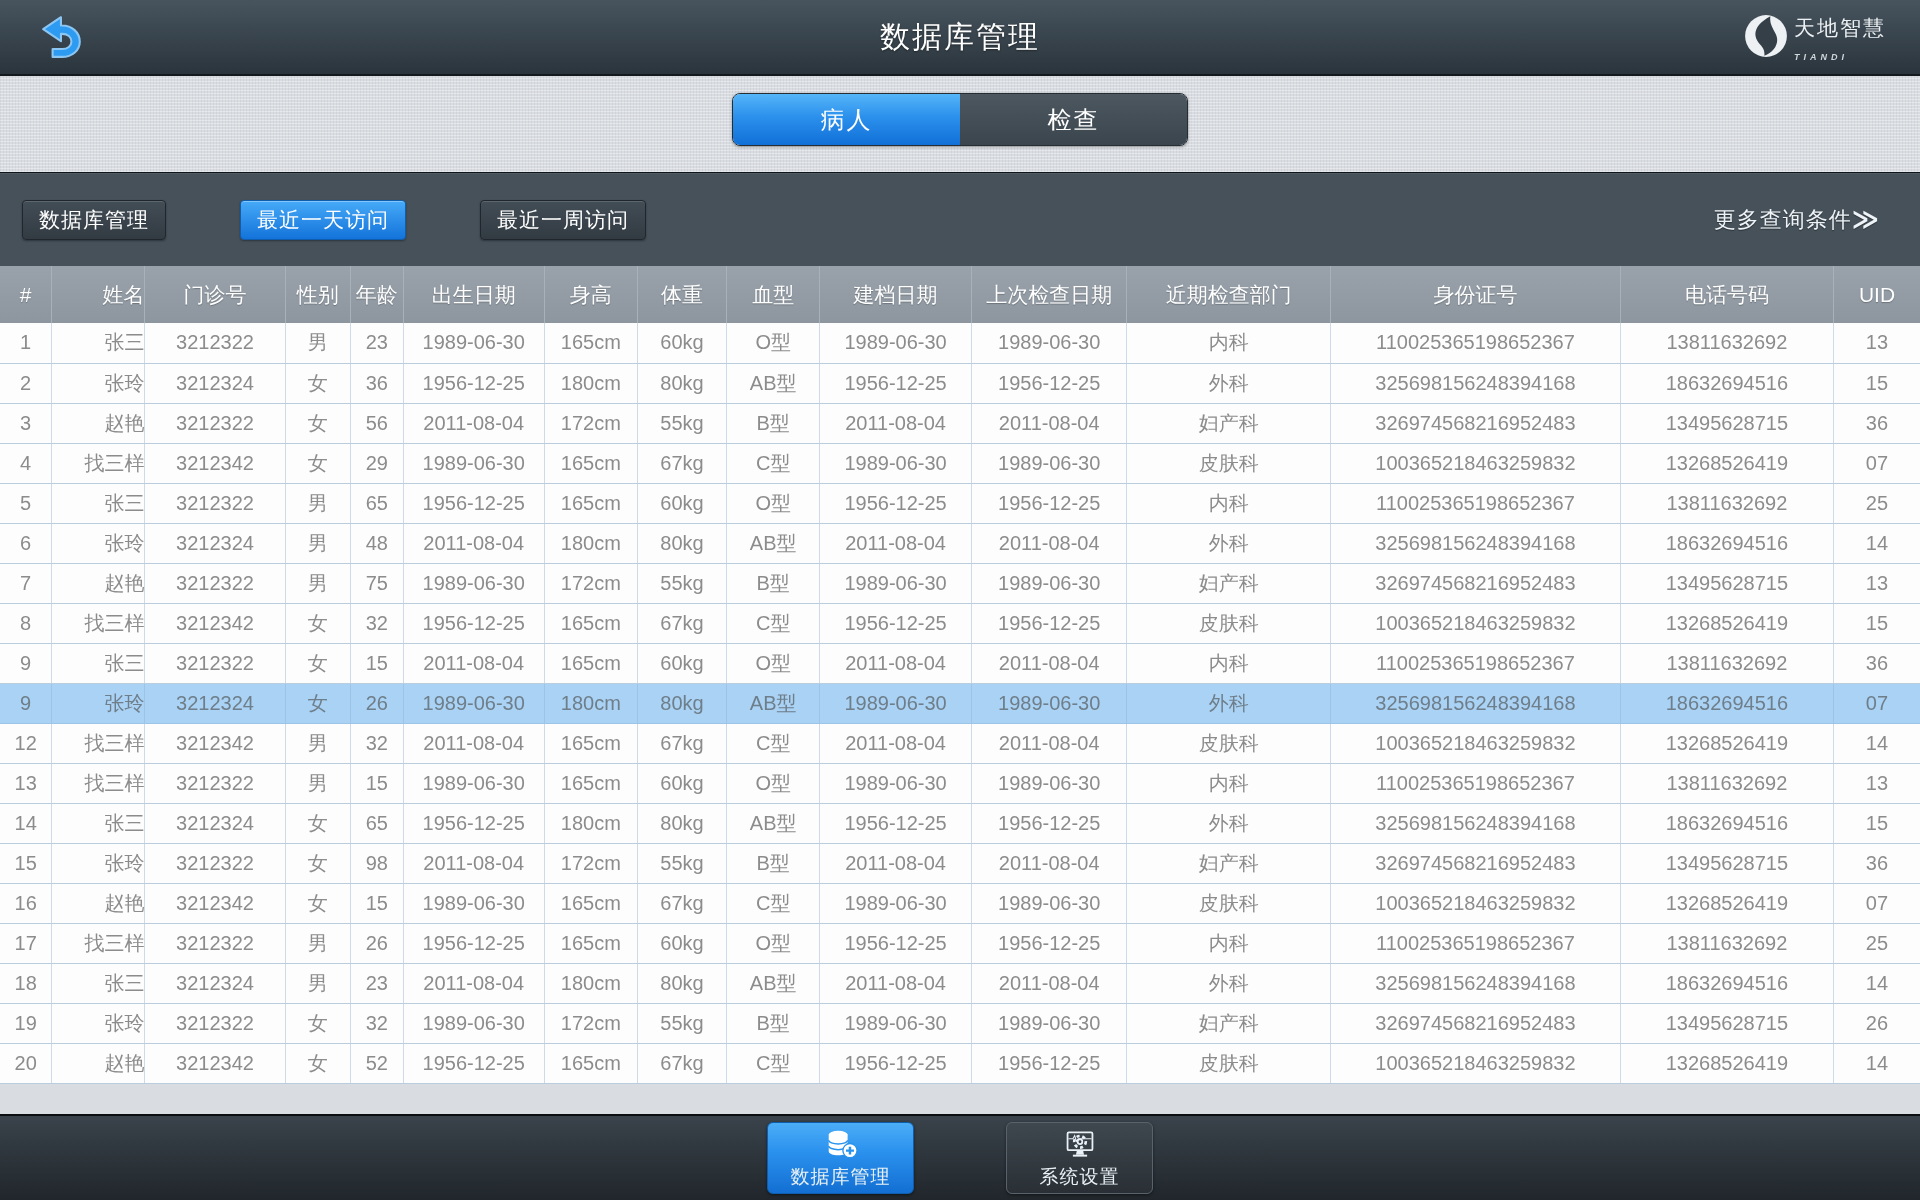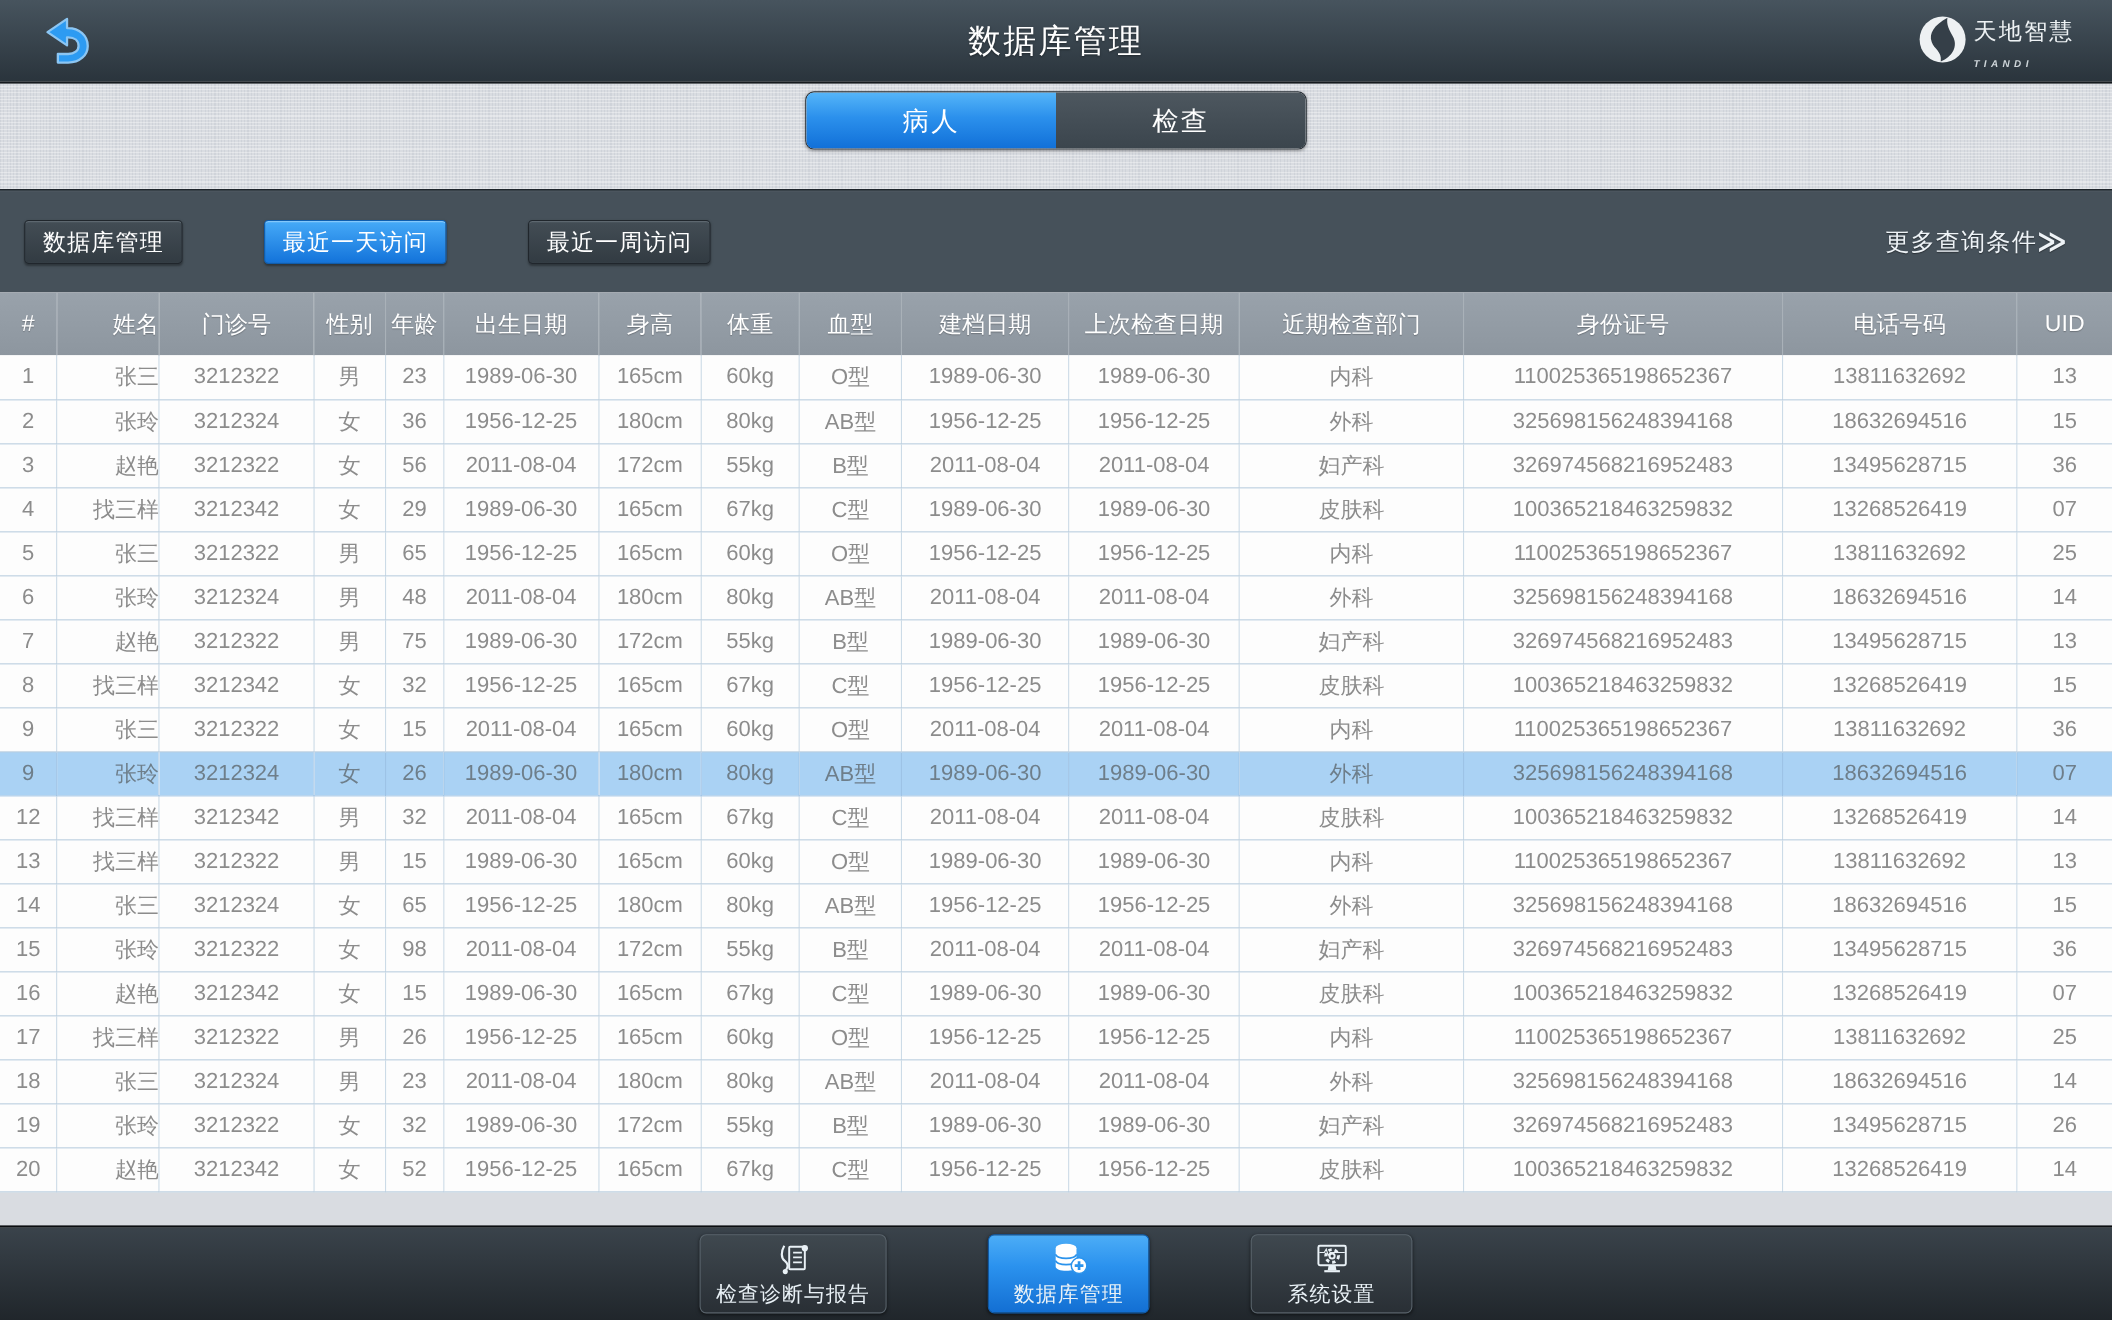--- a/index.html
+++ b/index.html
@@ -35,21 +35,21 @@
   .logo-name{ color:#eef2f4; font-size:21px; letter-spacing:2px; }
   .logo-sub{ color:#cfd6da; font-size:9px; letter-spacing:4px; margin-top:15px; font-style:italic; font-weight:bold;}
   
   .tab-area{
     height:96px;
     background:
       repeating-linear-gradient(0deg, rgba(255,255,255,.35) 0 1px, rgba(0,0,0,0) 1px 3px),
       repeating-linear-gradient(90deg, rgba(176,183,194,.25) 0 1px, rgba(0,0,0,0) 1px 3px),
       #d9dce1;
     display:flex; justify-content:center; align-items:flex-start;
-    padding-top:7px;
+    padding-top:17px;
   }
   .tab-group{
     width:456px; height:53px;
     display:flex;
     border-radius:8px; overflow:hidden;
     border:1px solid #262d33;
     box-shadow:0 1px 3px rgba(0,0,0,.35);
   }
   .tab{
     flex:1; display:flex; align-items:center; justify-content:center;
@@ -546,34 +546,20 @@
           <td>13268526419</td>
           <td>14</td>
         </tr>
       </tbody>
   </table>
 </div>
 
 <div class="bottom-nav">
 
 
-  <div class="nav-button">
-    <span class="nav-icon">
-      <svg width="32" height="32" viewBox="0 0 36 36">
-        <rect x="14" y="6" width="16" height="23" rx="1" fill="none" stroke="#e9f1f6" stroke-width="2"></rect>
-        <line x1="18" y1="12" x2="27" y2="12" stroke="#e9f1f6" stroke-width="1.8"></line>
-        <line x1="18" y1="17" x2="27" y2="17" stroke="#e9f1f6" stroke-width="1.8"></line>
-        <line x1="18" y1="22" x2="27" y2="22" stroke="#e9f1f6" stroke-width="1.8"></line>
-        <path d="M9 5 C5.5 11 5.5 17.5 9.5 20.5 C12.5 22.8 13.5 26 11 29.5" fill="none" stroke="#e9f1f6" stroke-width="2.2"></path>
-        <circle cx="10" cy="31.5" r="2.6" fill="#e9f1f6"></circle>
-        <circle cx="30" cy="7.5" r="3.2" fill="#e9f1f6"></circle>
-      </svg>
-    </span>
-    <span class="nav-label">检查诊断与报告</span>
-  </div>
 
   <div class="nav-button active">
     <span class="nav-icon">
       <svg width="34" height="34" viewBox="0 0 36 36">
         <ellipse cx="15" cy="8" rx="10" ry="4" fill="#ffffff"></ellipse>
         <path d="M5 8 V26 C5 28.2 9.5 30 15 30 C20.5 30 25 28.2 25 26 V8" fill="#ffffff"></path>
         <path d="M5 14 C5 16.2 9.5 18 15 18 C20.5 18 25 16.2 25 14" stroke="#2a93ec" stroke-width="1.6" fill="none"></path>
         <path d="M5 20 C5 22.2 9.5 24 15 24 C20.5 24 25 22.2 25 20" stroke="#2a93ec" stroke-width="1.6" fill="none"></path>
         <circle cx="27.5" cy="25" r="7.5" fill="#ffffff" stroke="#2a93ec" stroke-width="1.4"></circle>
         <path d="M27.5 20.8 V29.2 M23.3 25 H31.7" stroke="#2a93ec" stroke-width="2.6"></path>

